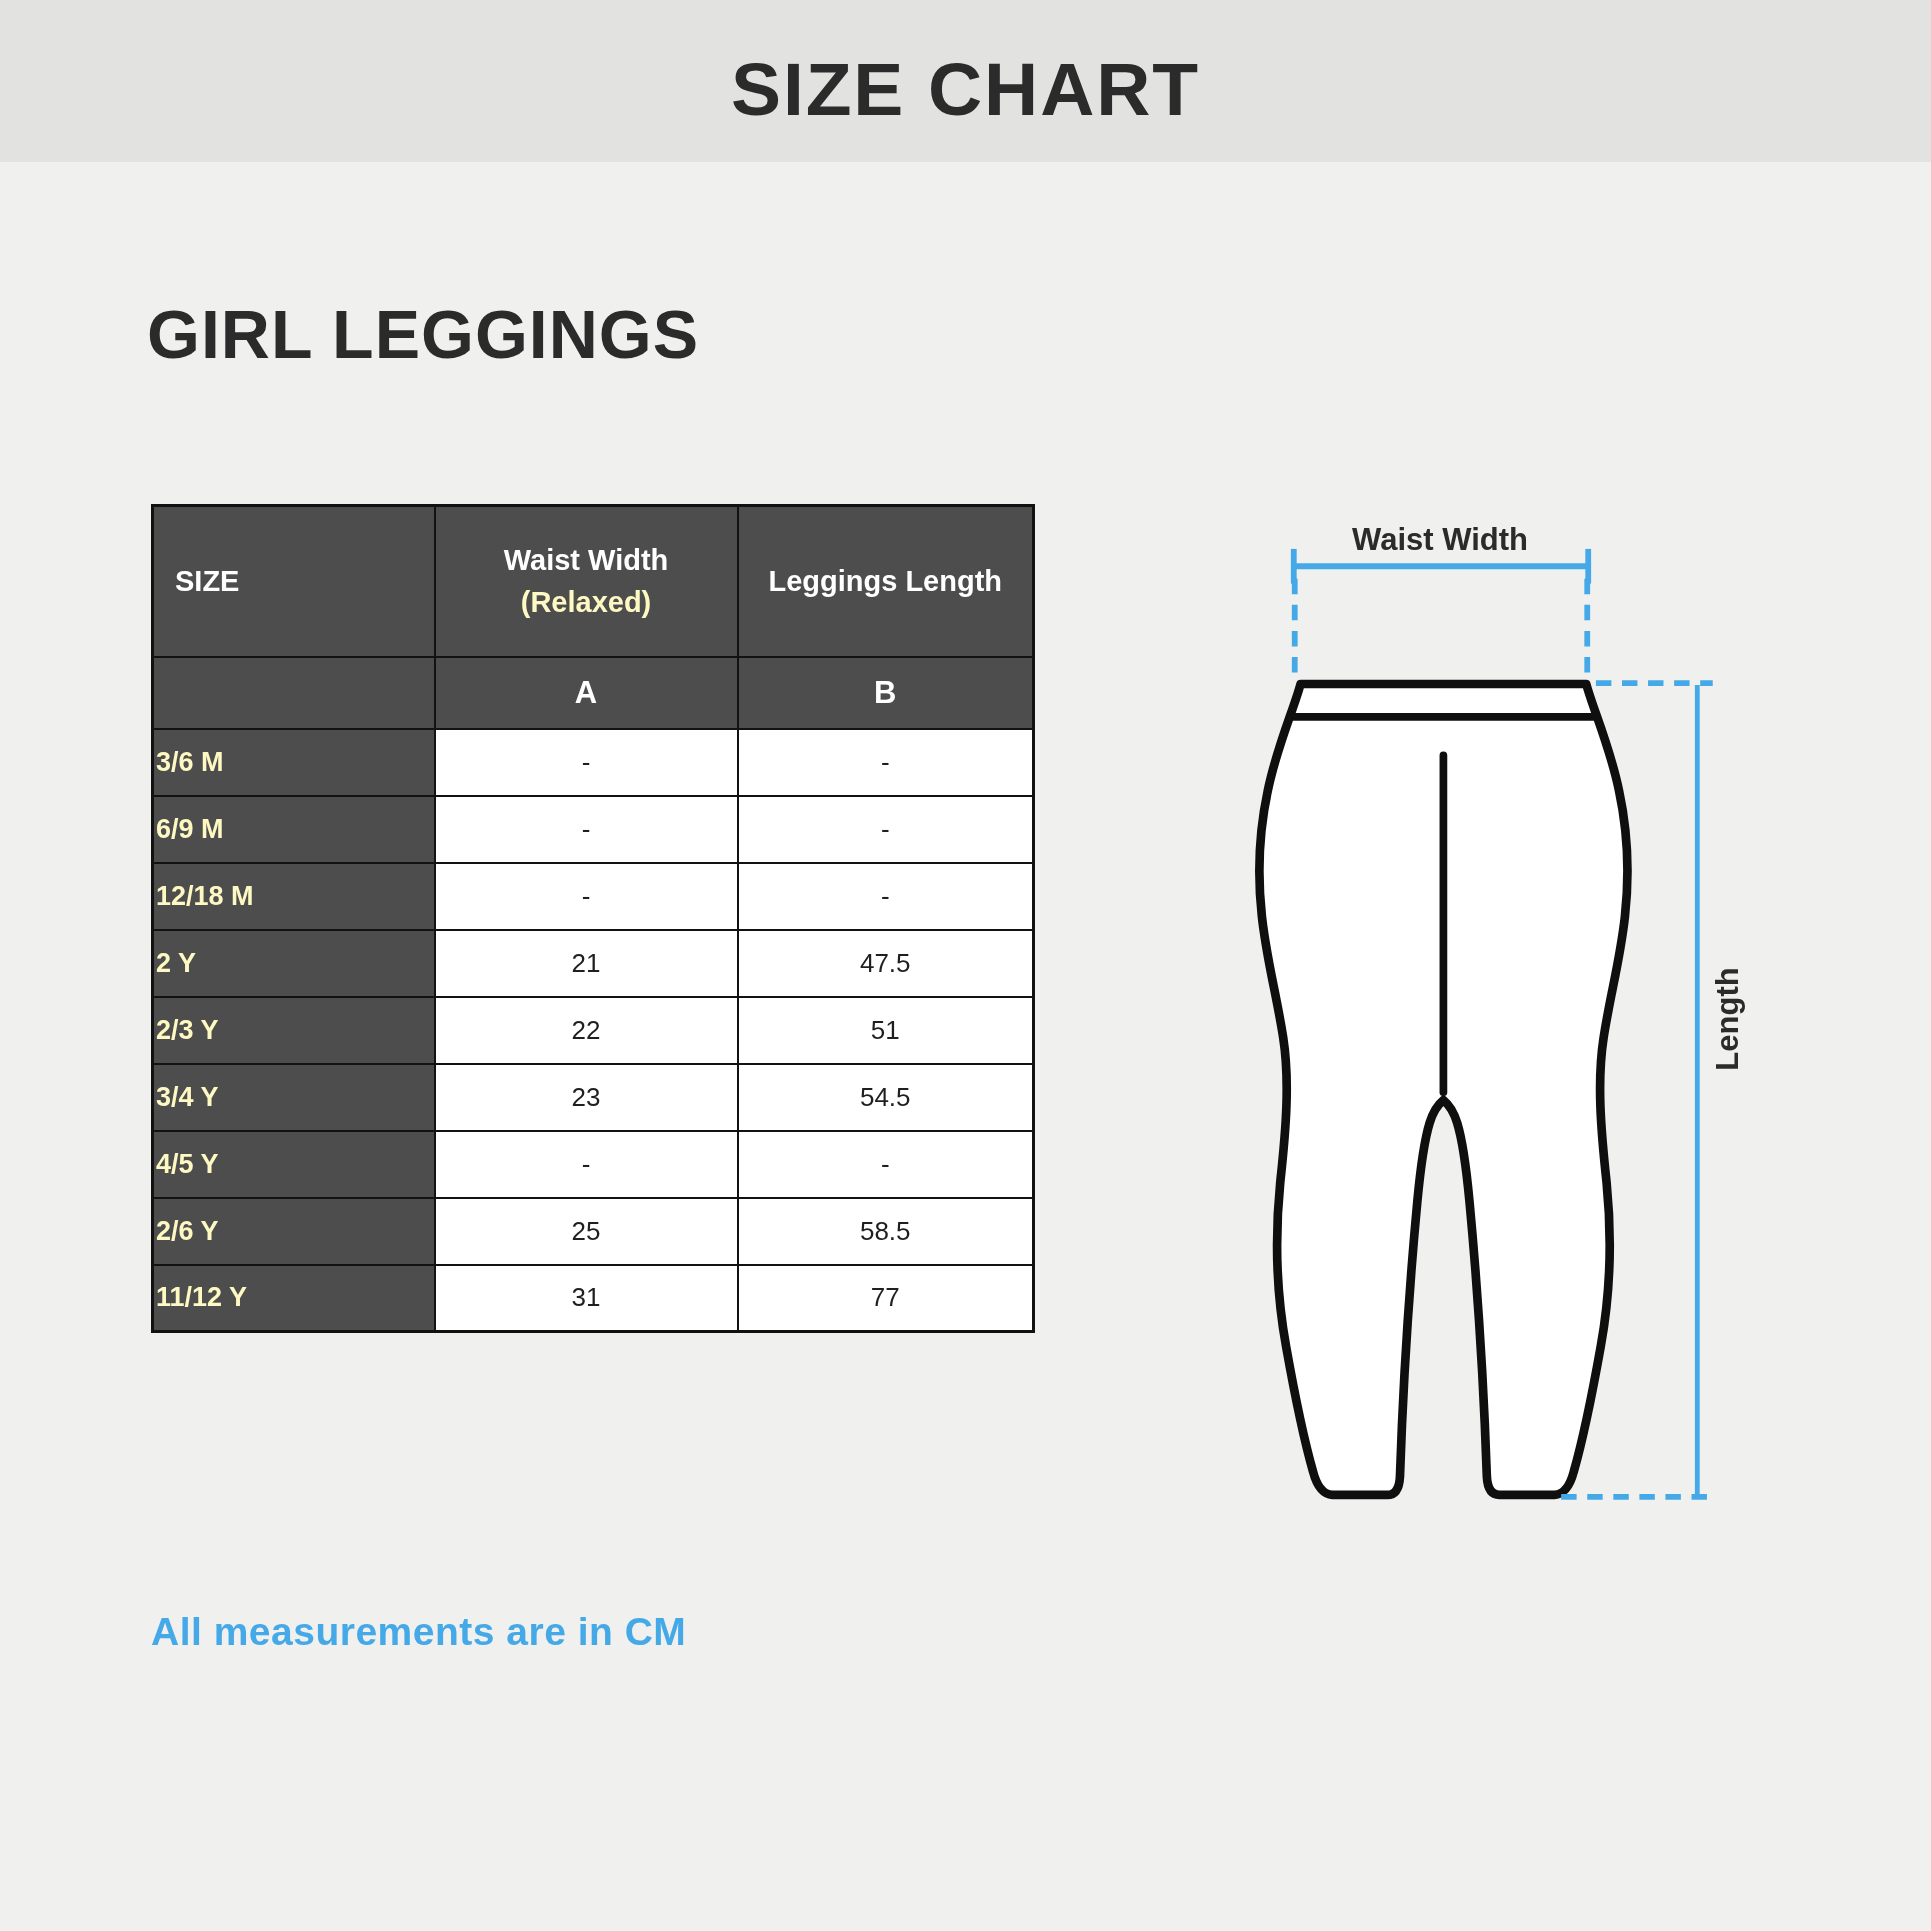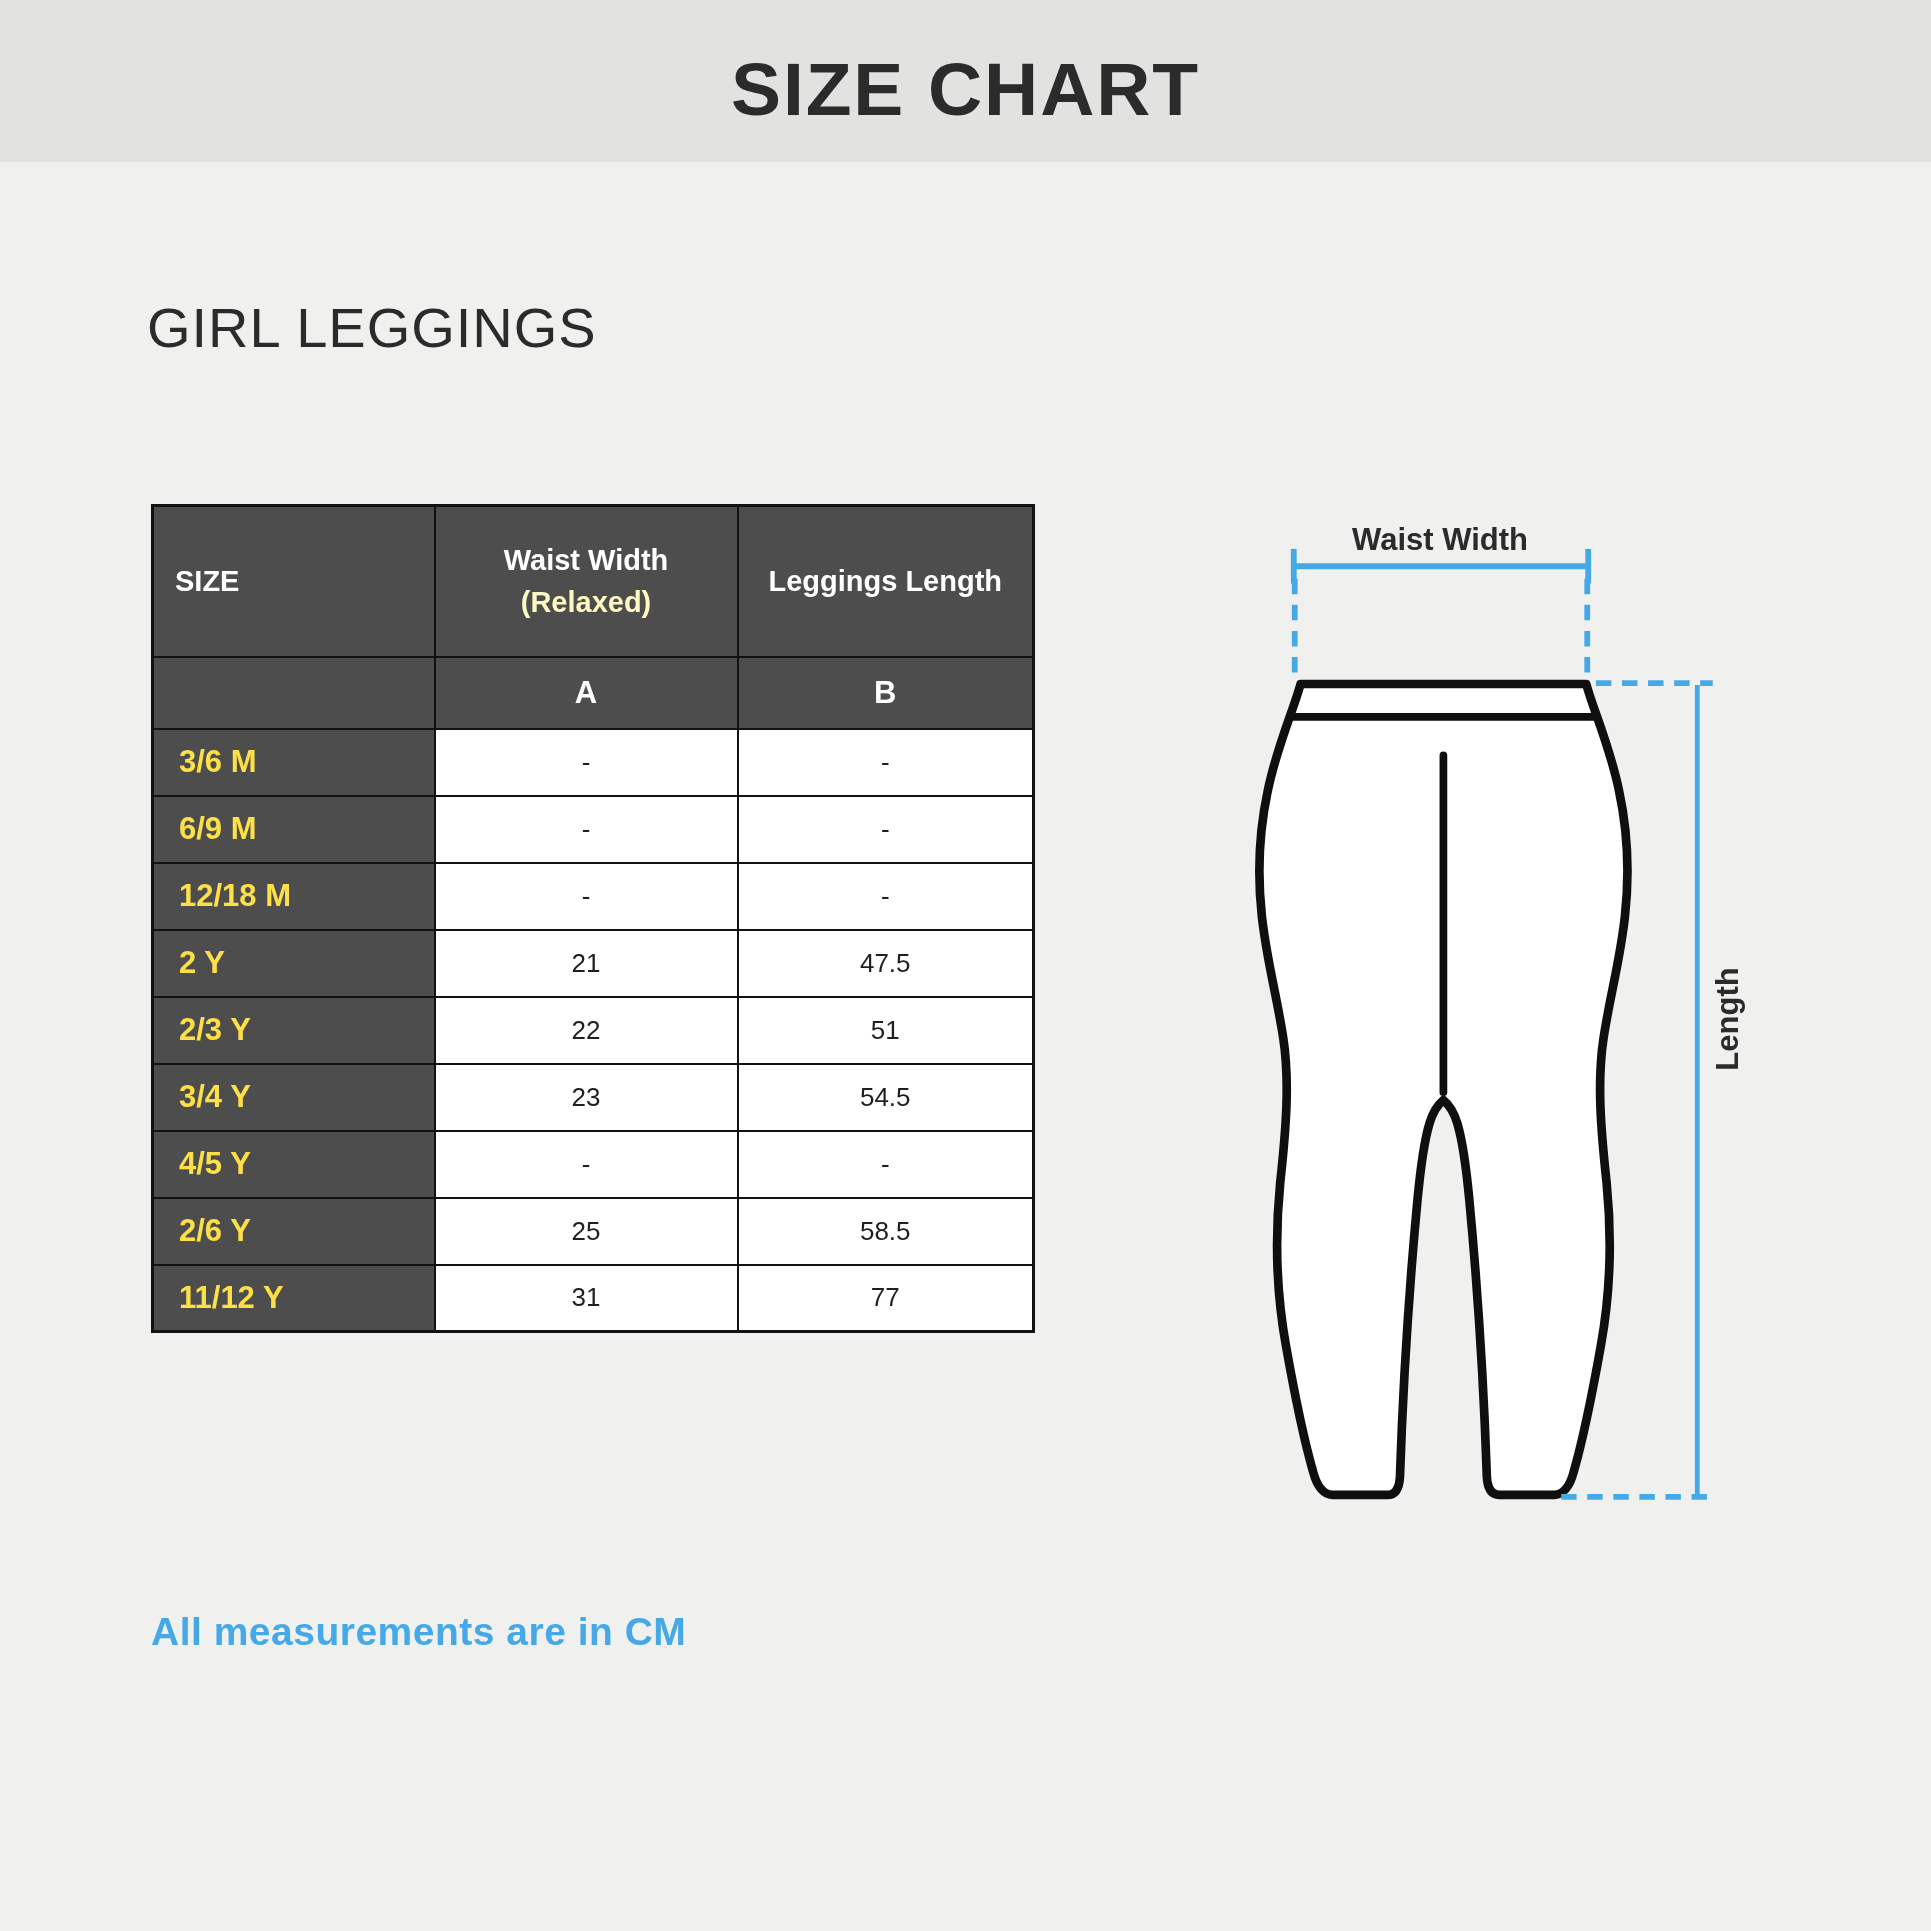--- a/index.html
+++ b/index.html
@@ -20,21 +20,21 @@
   }
   .banner-title {
     font-size: 75px; font-weight: bold; color: #2b2b2b;
     letter-spacing: 1.9px;
     margin-top: 16px;
   }
 
   
   .product-heading {
     position: absolute; left: 147px; top: 295px;
-    font-size: 56px; font-weight: normal; color: #2b2b2b;
+    font-size: 68px; font-weight: bold; color: #2b2b2b;
     letter-spacing: 1px;
   }
 
   
   table.size-table {
     position: absolute; left: 151px; top: 504px;
     width: 882px;
     border-collapse: collapse; table-layout: fixed;
     border: 3.9px solid #121212;
   }
@@ -44,23 +44,23 @@
   }
   .size-table .dark { background: #4d4d4d; color: #ffffff; }
   tr.hdr-main { height: 151px; }
   tr.hdr-sub  { height: 72px; }
   tr.data-row { height: 67px; }
   .hdr-main th { font-size: 29px; font-weight: bold; line-height: 1.45; text-align: center; }
   .hdr-main th.col-size { text-align: left; padding-left: 21px; }
   .hdr-sub td { font-size: 31px; font-weight: bold; text-align: center; }
   .relaxed { color: #fef9c3; }
   td.row-label {
-    background: #4d4d4d; color: #fde047;
-    font-size: 31px; font-weight: bold;
-    text-align: left; padding-left: 25px;
+    background: #4d4d4d; color: #fef9c3;
+    font-size: 27px; font-weight: bold;
+    text-align: left; padding-left: 2px;
   }
   td.row-val {
     background: #ffffff; color: #1f1f1f;
     font-size: 26px; font-weight: 400;
     text-align: center;
   }
 
   
   .measure-note {
     position: absolute; left: 151px; top: 1610px;

